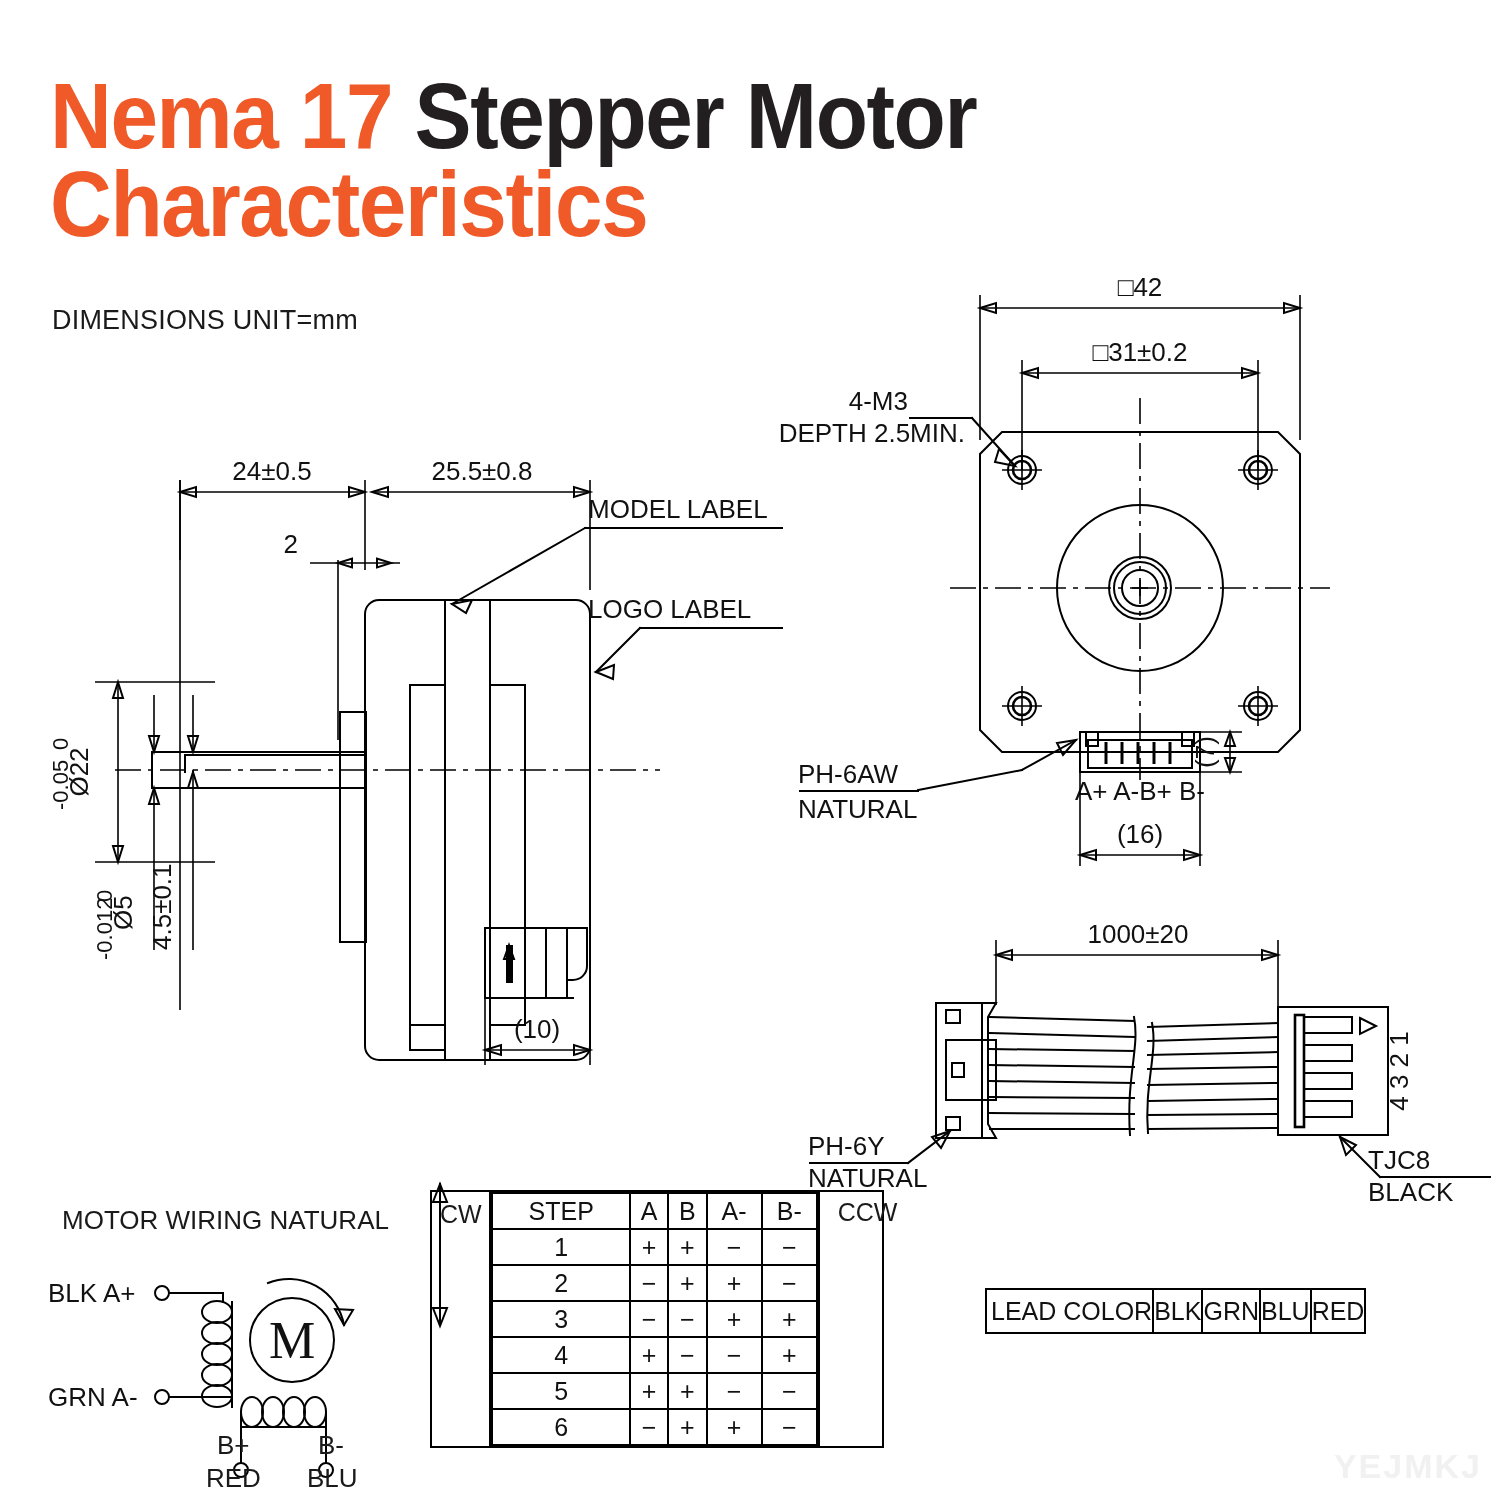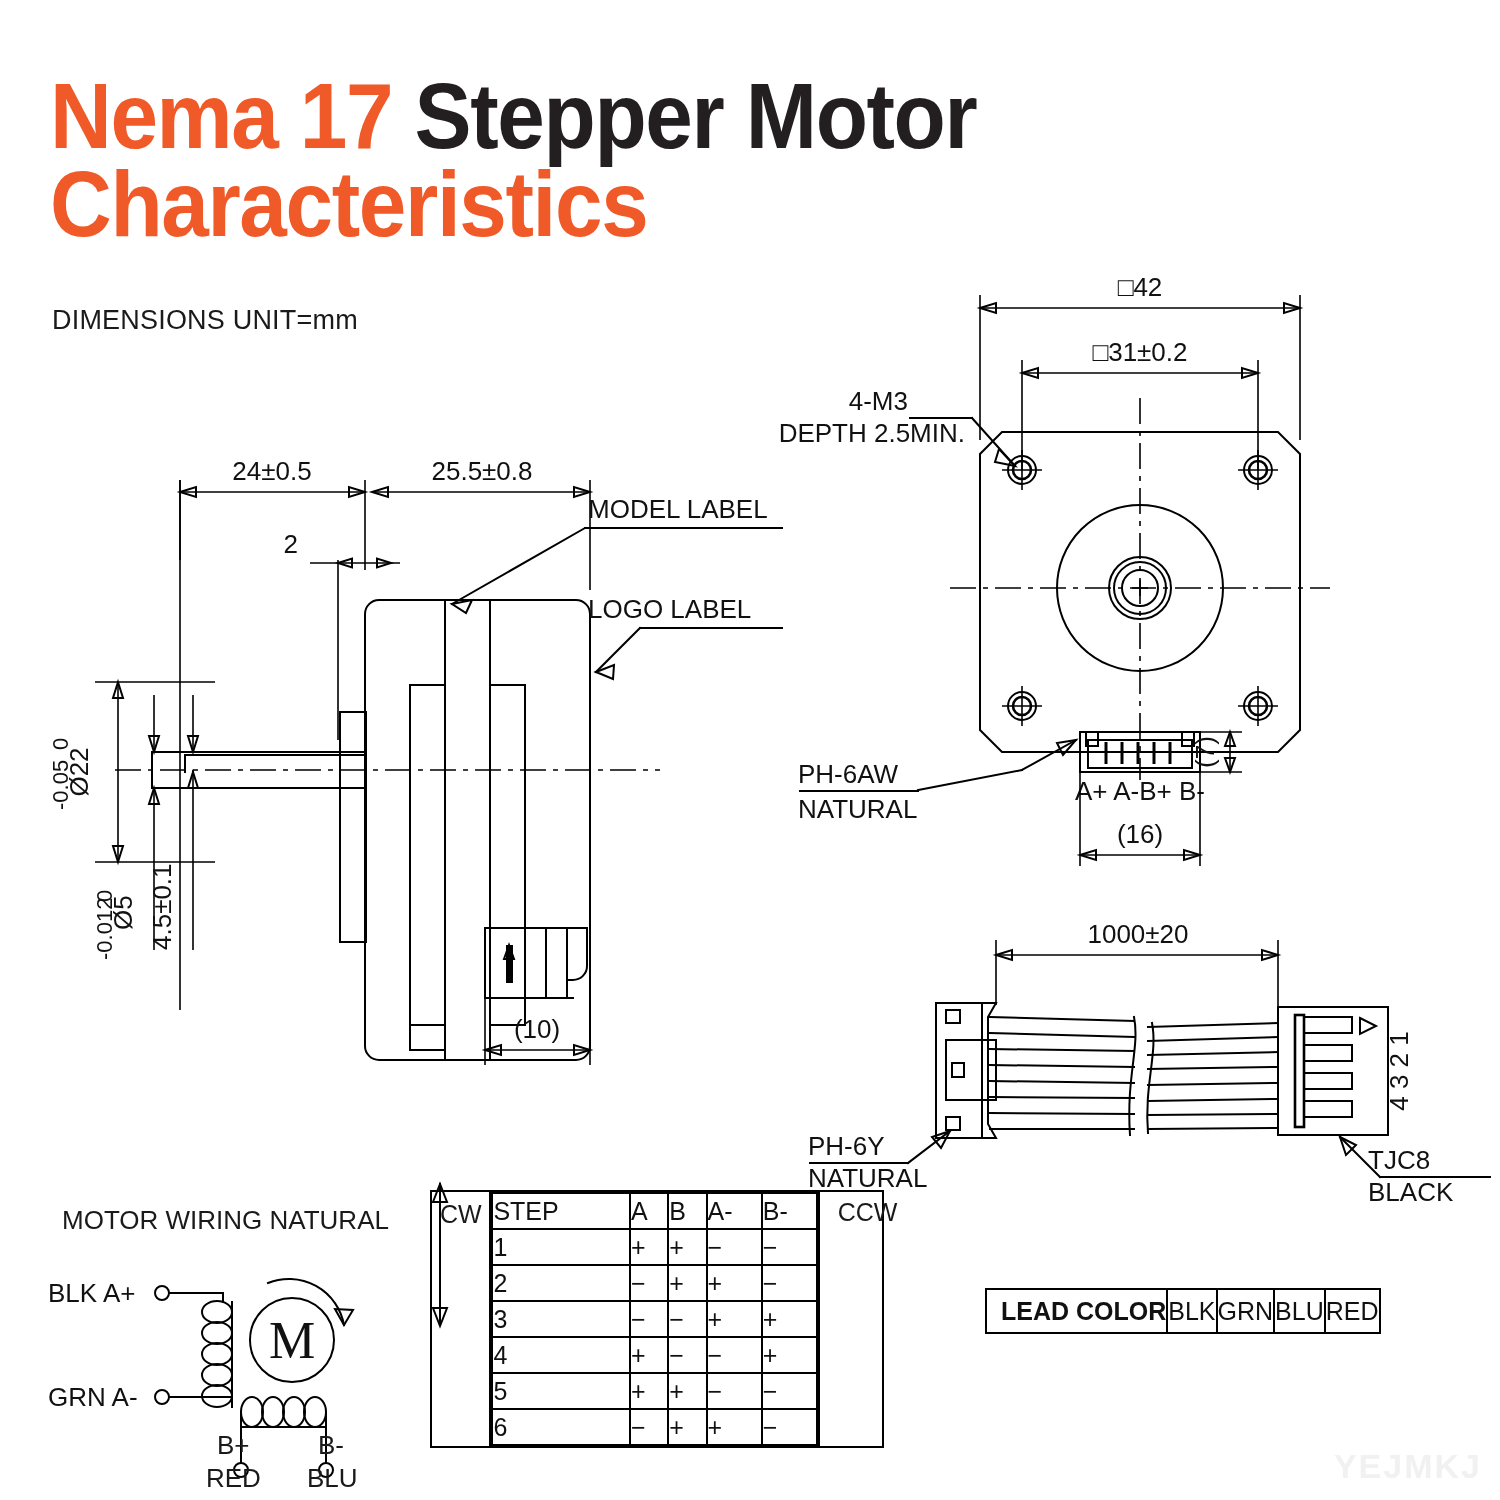--- a/index.html
+++ b/index.html
@@ -16,21 +16,21 @@
   svg{position:absolute;left:0;top:0;overflow:visible;}
   .ln{stroke:#000;stroke-width:2;fill:none;stroke-linecap:square;}
   .ln-thin{stroke:#000;stroke-width:1.6;fill:none;}
   .ln-b{stroke:#000;stroke-width:2.6;fill:none;}
   .ctr{stroke:#000;stroke-width:1.6;fill:none;
        stroke-dasharray:26 7 5 7;}
   .wh{fill:#fff;}
   .txt{font-family:"Liberation Sans",sans-serif;font-size:26px;fill:#111;}
   .txt-s{font-family:"Liberation Sans",sans-serif;font-size:22px;fill:#111;}
   .tb{border-collapse:collapse;}
-  .tb td{border:2px solid #000;font-size:25px;
+  .tb td{border:2px solid #000;text-align:center;font-size:25px;
          padding:0;height:34px;color:#111;}
   #seq-wrap{left:430px;top:1180px;}
   .hd{font-size:26px;line-height:1.18;white-space:nowrap;}
   #conn-tbl{left:985px;top:1288px;}
   #conn-tbl td{height:42px;font-size:25px;}
   #watermark{right:18px;bottom:14px;font-size:34px;font-weight:700;
              color:#f1f1f1;letter-spacing:2px;}
 </style>
 </head>
 <body>
@@ -423,21 +423,21 @@
         <path class="ln" d="M10,4 l-7,18 h14 z" fill="#000"></path>
       </svg>
       <div style="font-size:25px;padding-left:33px;">CCW</div>
     </div>
   </div>
 </div>
 
 <table class="abs tb" id="conn-tbl">
   <tbody>
   <tr>
-    <td style="text-align:left;padding-left:14px;font-weight:bold;">LEAD COLOR</td>
+    <td style="text-align:left;padding-left:4px;">LEAD COLOR</td>
     <td>BLK</td>
     <td>GRN</td>
     <td>BLU</td>
     <td>RED</td>
   </tr>
 </tbody>
   </table>
 
 <div class="abs" id="watermark">YEJMKJ</div>
 

